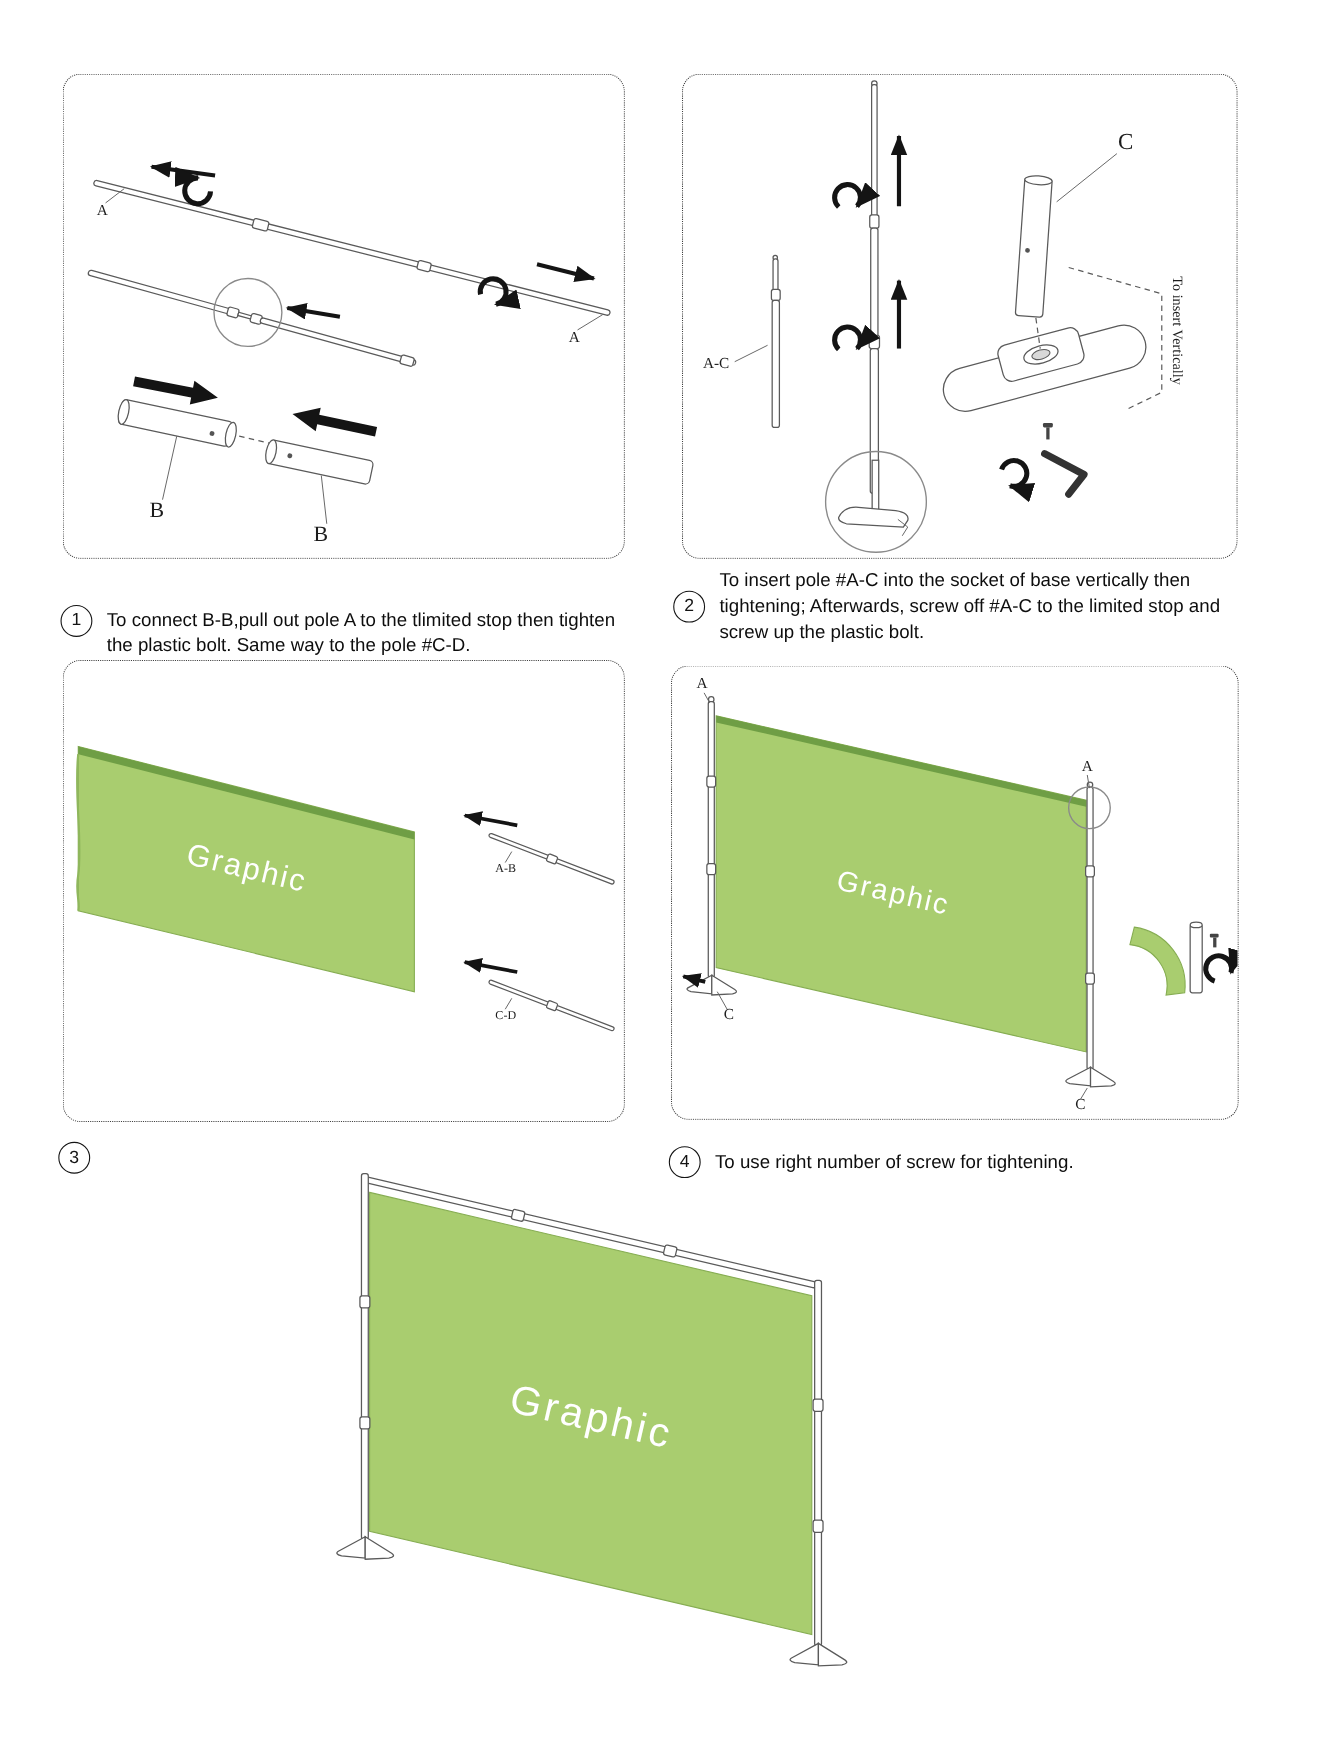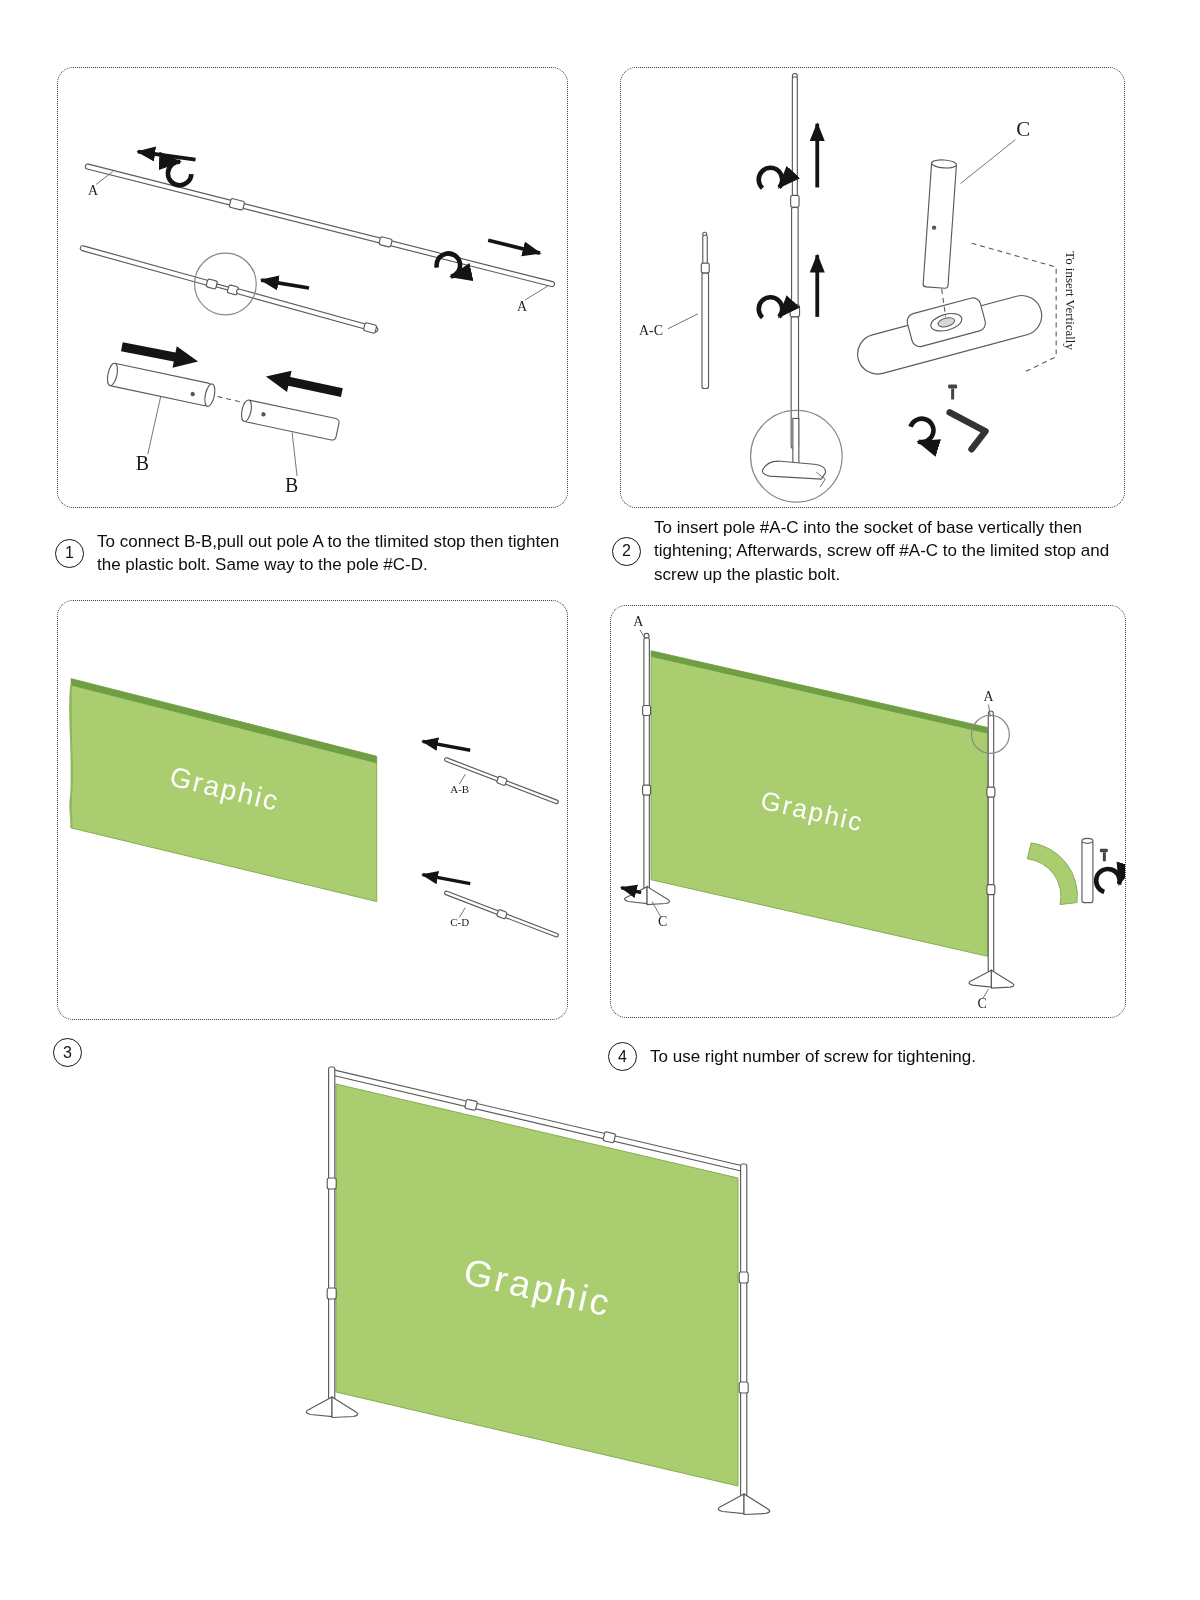--- a/index.html
+++ b/index.html
@@ -152,21 +152,21 @@
       </g>
       <path d="M330,346 L366,365 L352,383" fill="none" stroke="#333" stroke-width="6.5" stroke-linecap="round" stroke-linejoin="round"></path>
       <path class="curve" d="M10.5,5.5 A11.8,11.8 0 1 1 5.5,-10.5" transform="translate(302,364) rotate(170)" marker-end="url(#m2)"></path>
     </svg>
   </div>
 
   <div class="step" style="left:55px;top:530px;width:512px;">
     <div class="stepnum">
         <span>1</span>
       </div>
-    <p class="steptext" style="max-width:468px;">To connect B-B,pull out pole A to the tlimited stop then tighten the plastic bolt. Same  way to the pole #C-D.</p>
+    <p class="steptext" style="max-width:468px;margin-top:22px;">To connect B-B,pull out pole A to the tlimited stop then tighten the plastic bolt. Same  way to the pole #C-D.</p>
   </div>
 
   <div class="step" style="left:612px;top:516px;width:516px;">
     <div class="stepnum">
         <span>2</span>
       </div>
     <p class="steptext" style="max-width:478px;">To insert pole #A-C into the socket of base vertically then tightening; Afterwards, screw off #A-C to the limited stop and screw up the plastic bolt.</p>
   </div>
 
   <div class="panel" style="left:57px;top:600px;width:511px;height:420px;">

